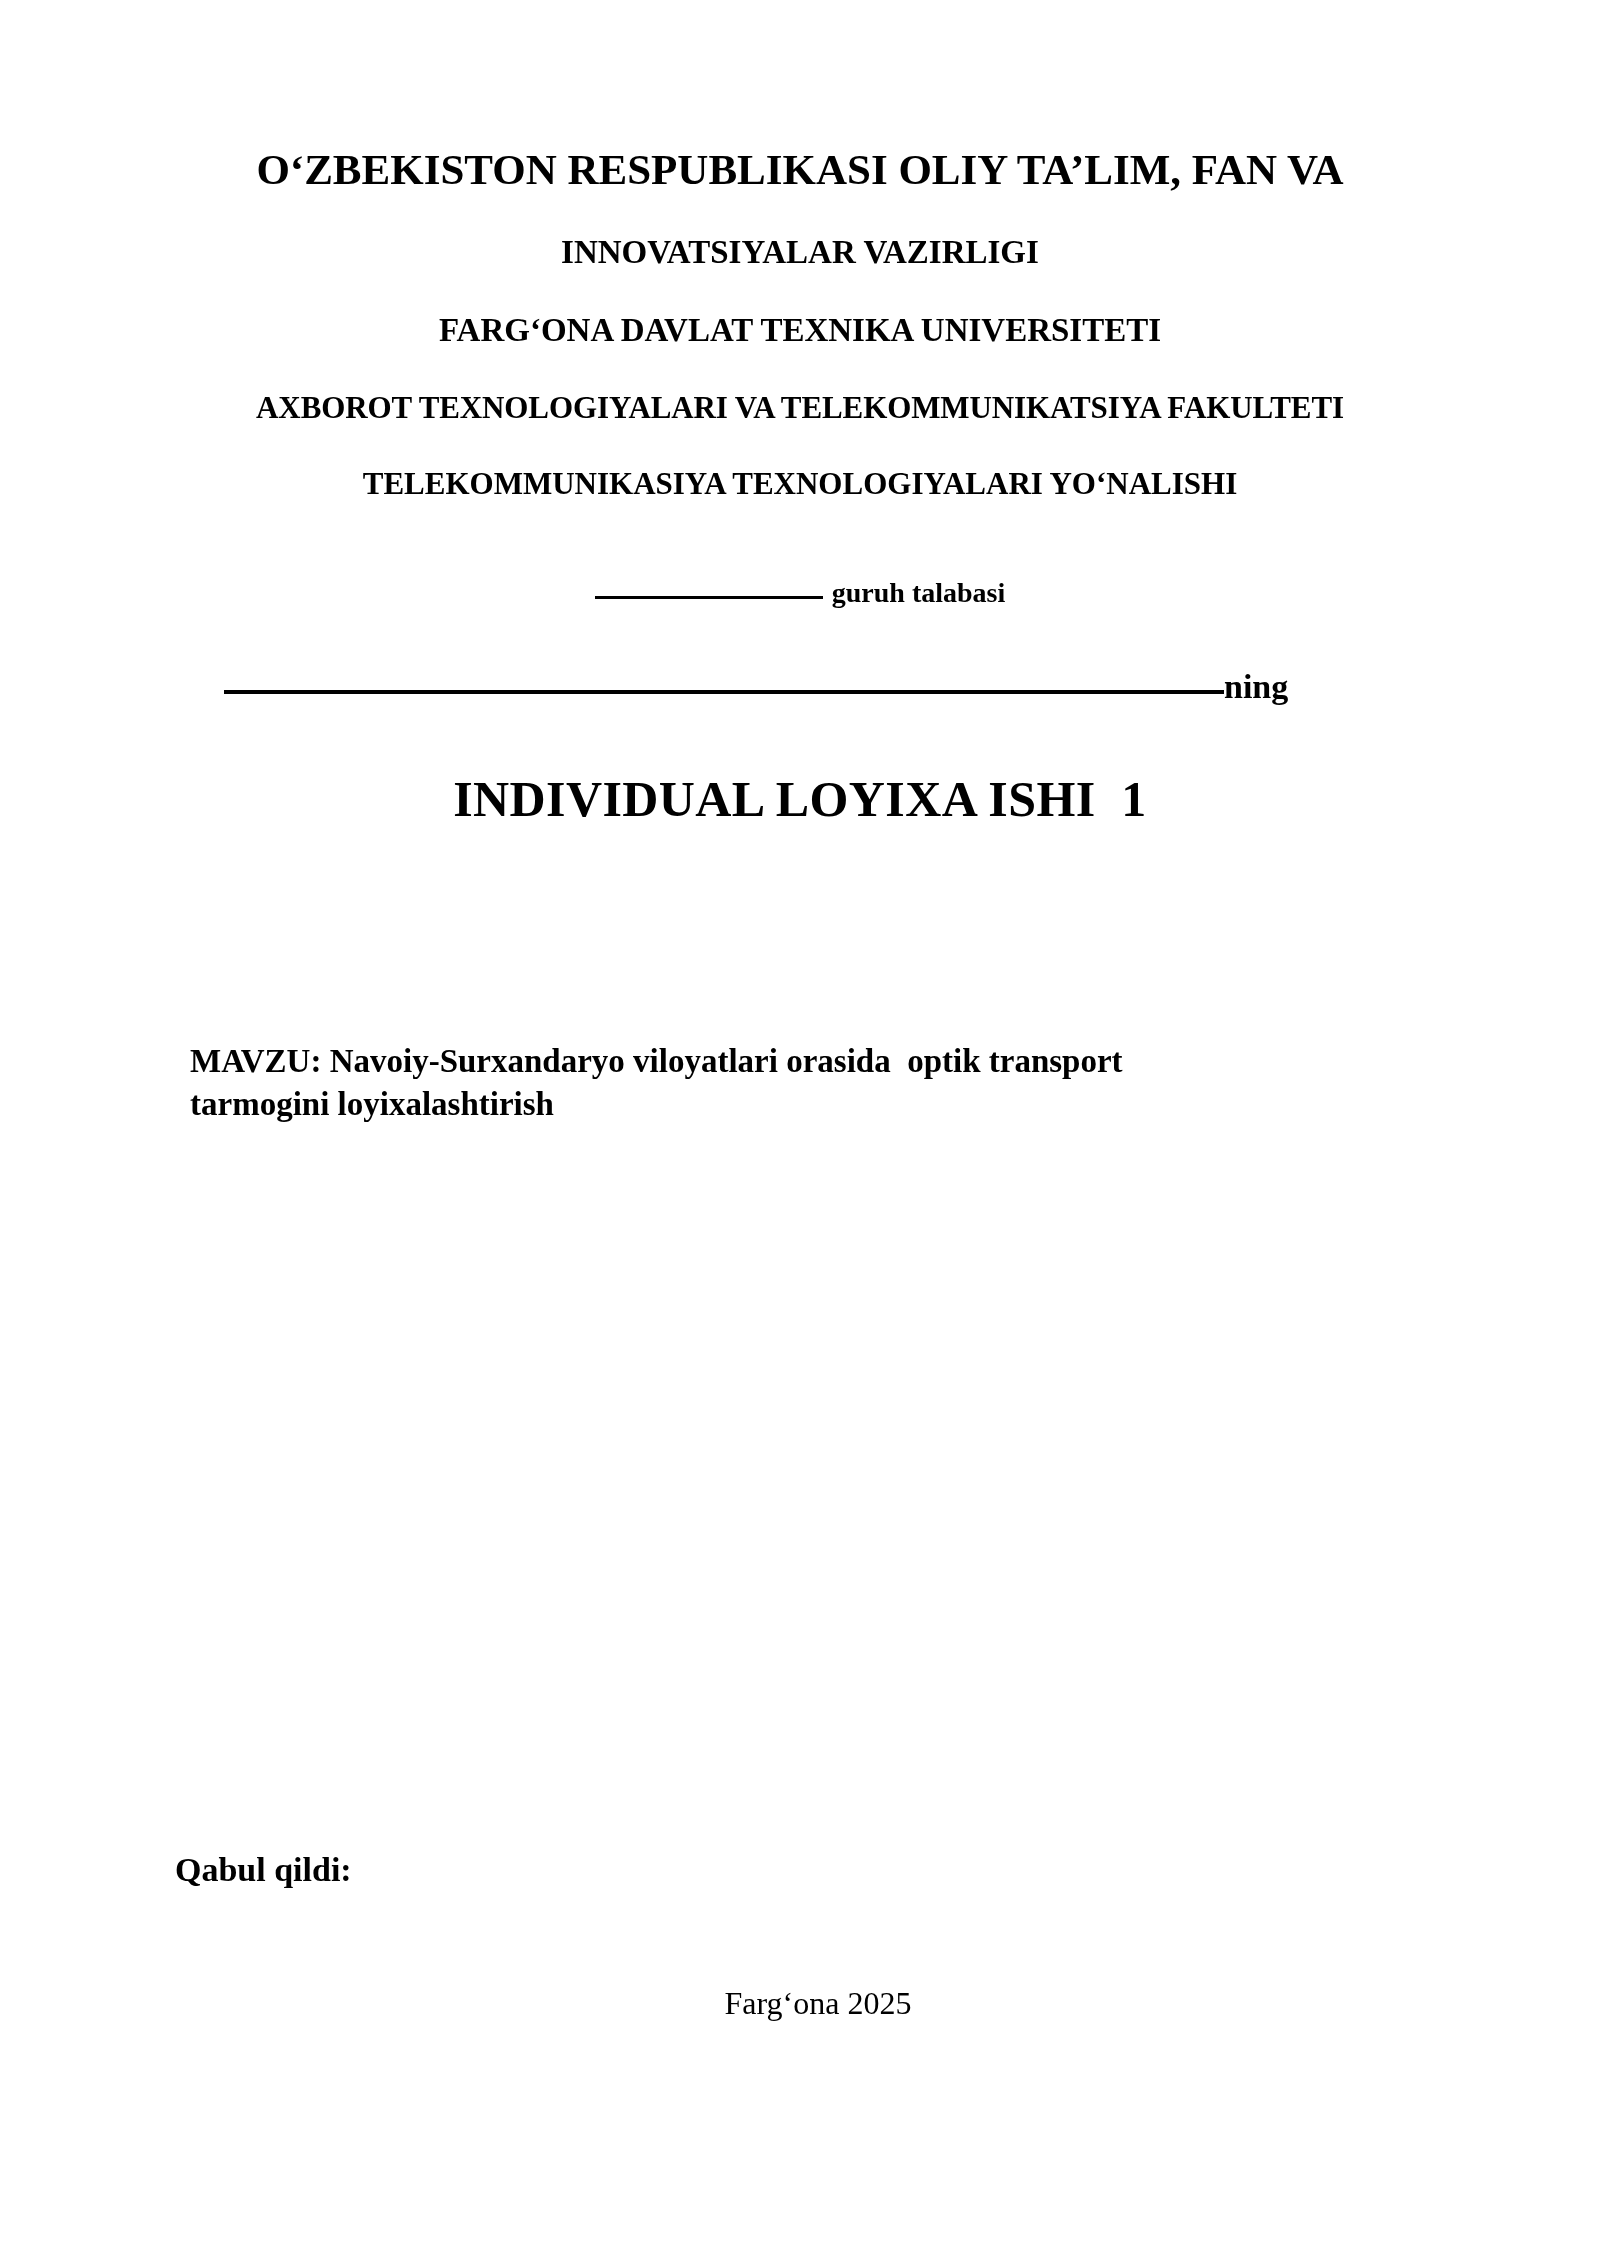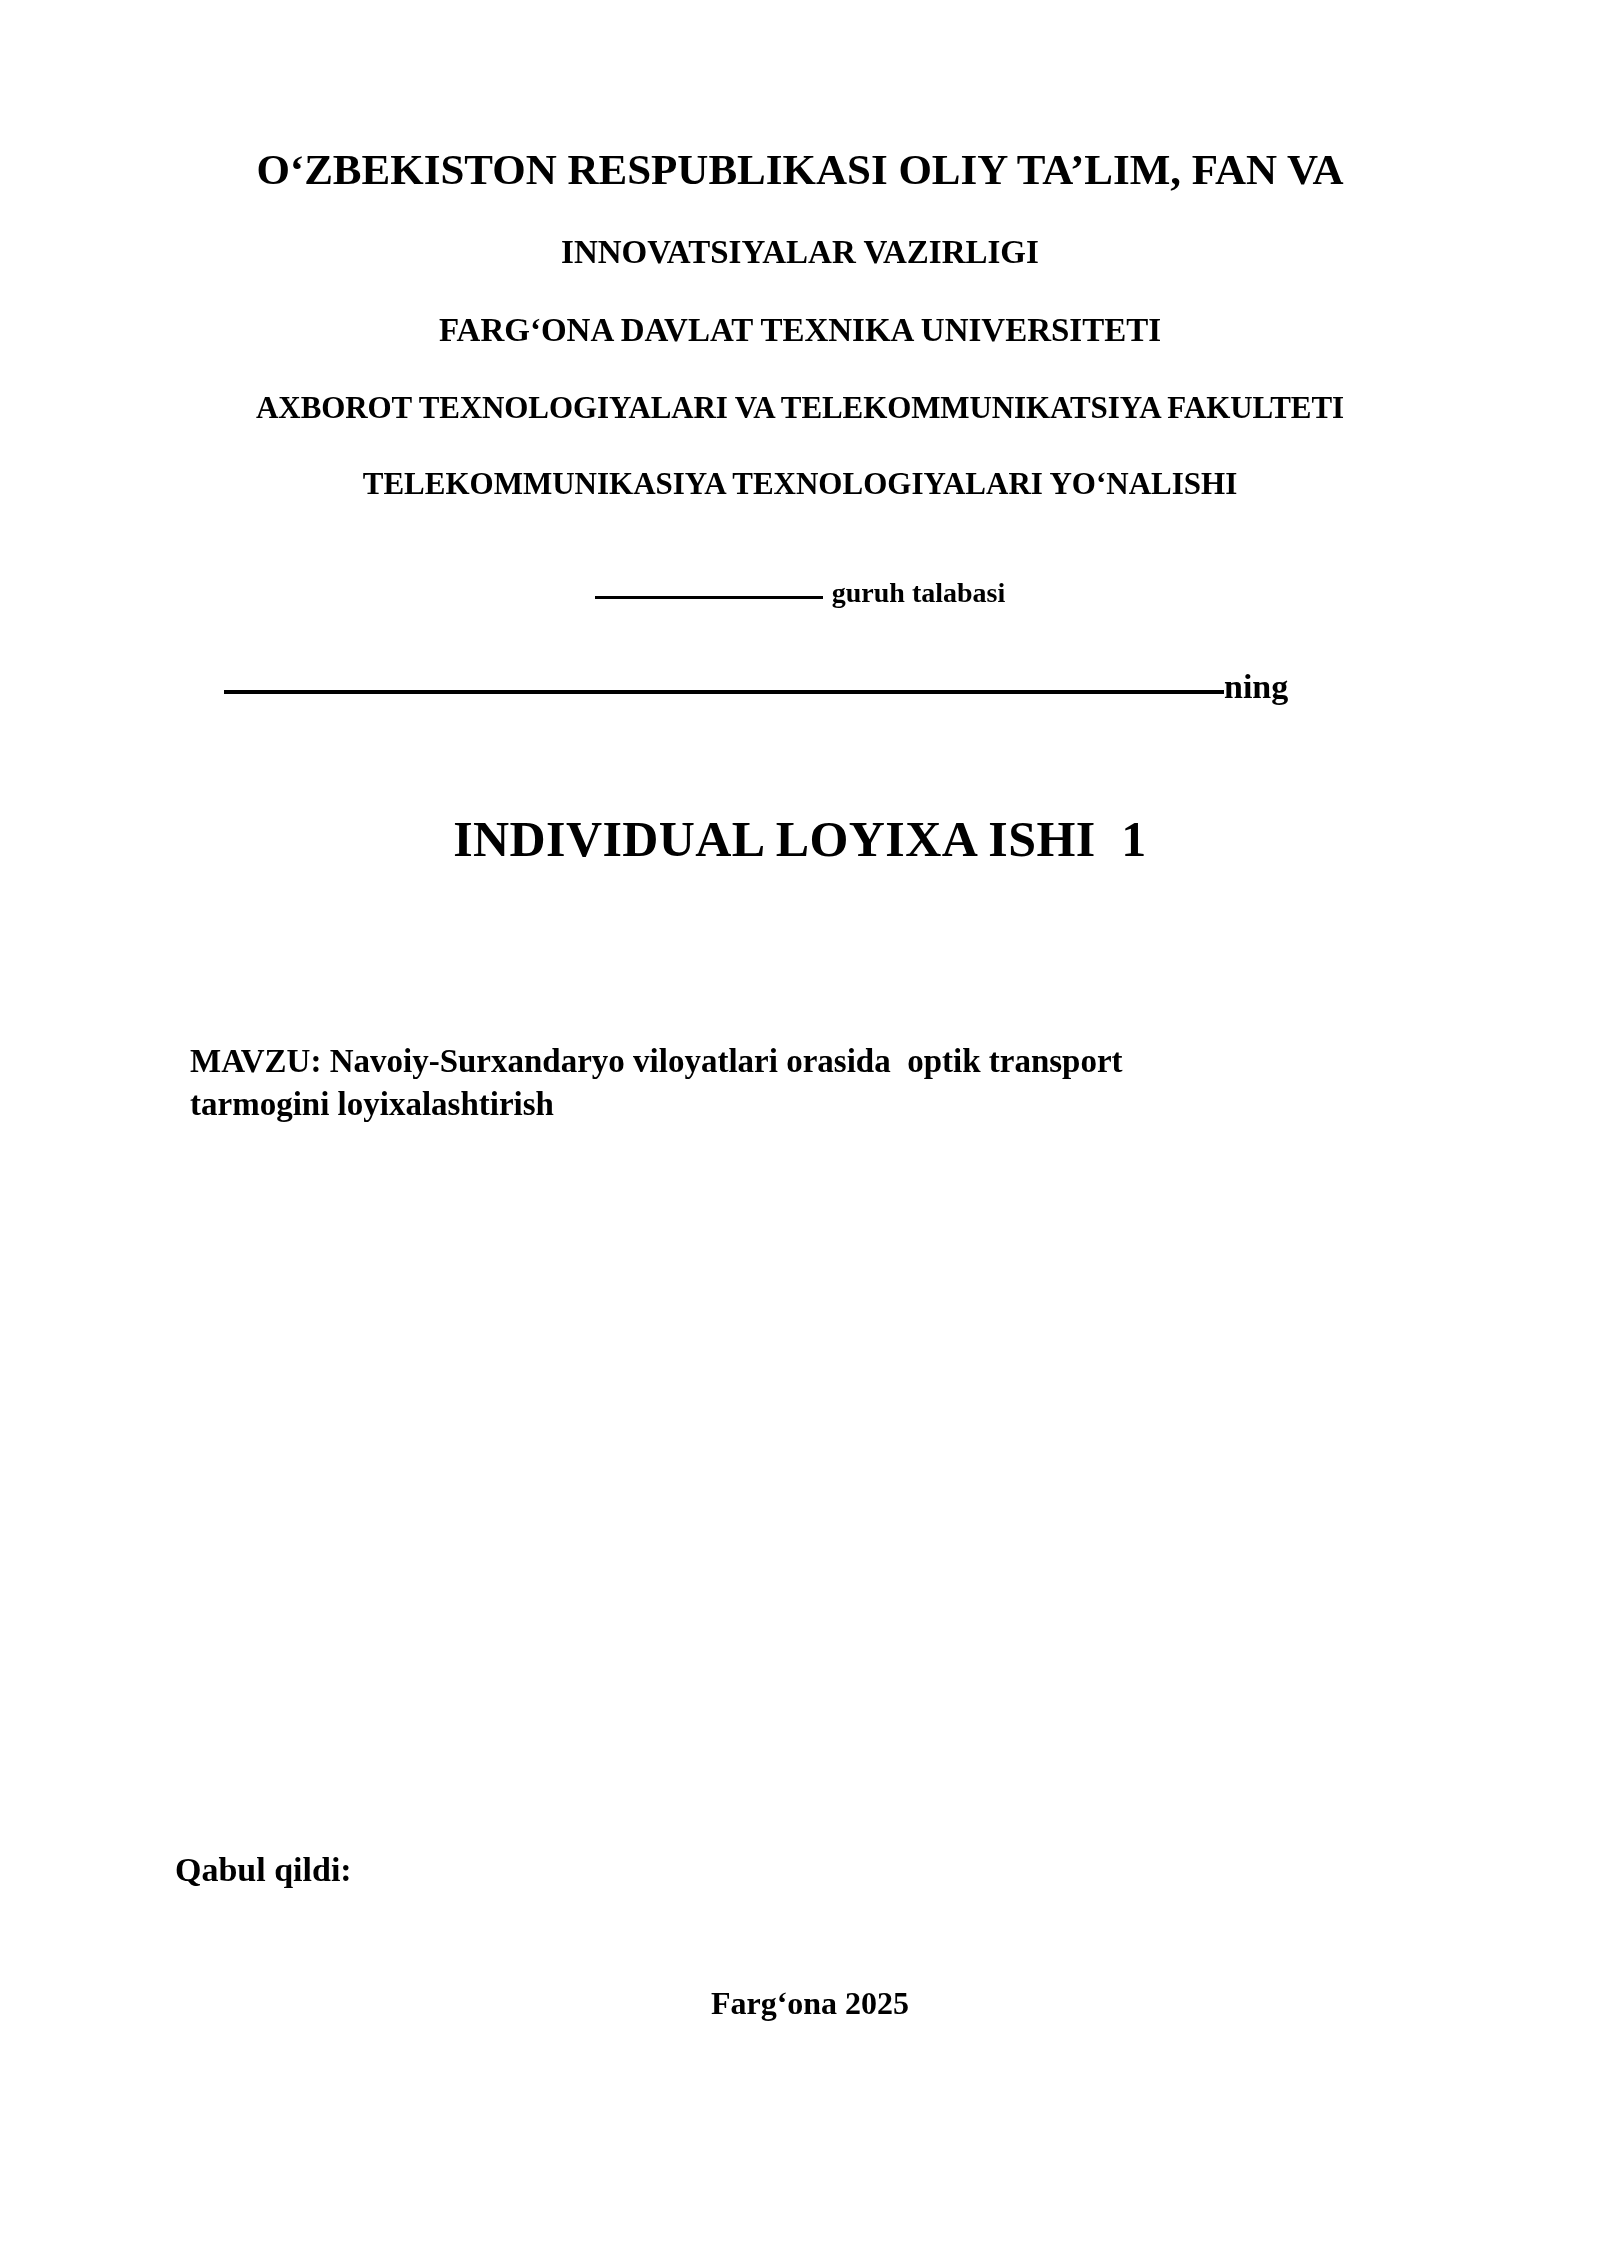--- a/index.html
+++ b/index.html
@@ -76,21 +76,21 @@
   .rule-long {
     display: inline-block;
     width: 1000px;
     border-bottom: 4px solid #000;
     vertical-align: 0.12em;
   }
 
   
   .work-title {
     position: absolute;
-    top: 810px;
+    top: 770px;
     left: 110px;
     width: 1380px;
     text-align: center;
     font-size: 50px;
     font-weight: bold;
     letter-spacing: 0.4px;
     white-space: pre;
   }
 
   
@@ -114,25 +114,25 @@
     left: 175px;
     font-size: 34px;
     font-weight: bold;
     white-space: nowrap;
   }
 
   
   .footer-city {
     position: absolute;
     top: 1985px;
-    left: 120px;
+    left: 128px;
     width: 1380px;
     text-align: center;
     font-size: 32px;
-    font-weight: bold;
+    font-weight: normal;
     white-space: nowrap;
   }
 </style>
 </head>
 <body>
 
 <div class="page">
 
   <div class="header-block">
     <div class="header-line hl-1">O‘ZBEKISTON RESPUBLIKASI OLIY TA’LIM, FAN VA</div>

